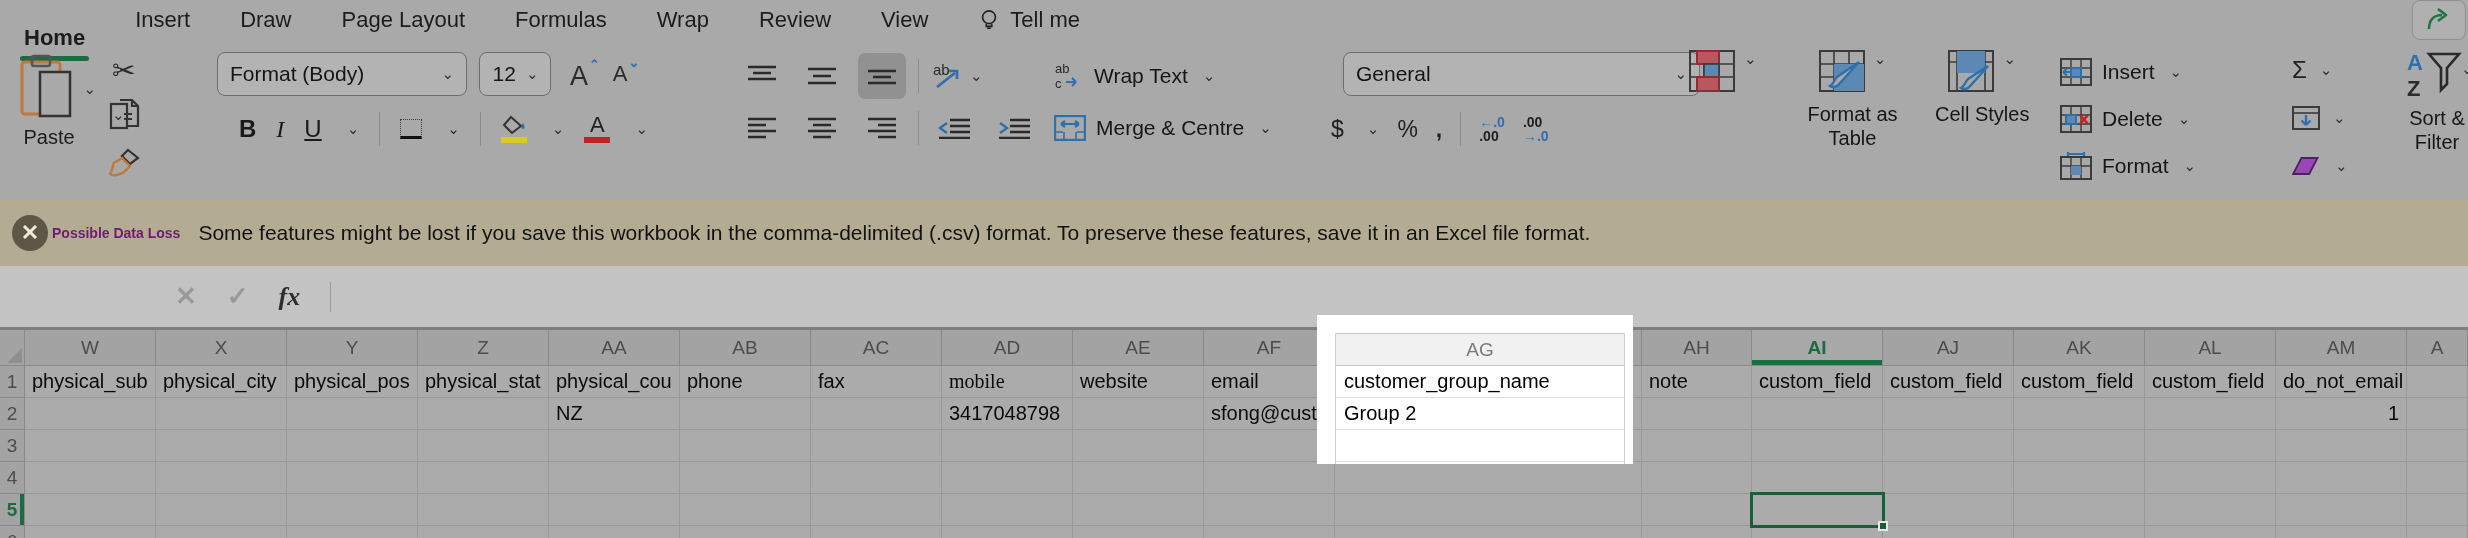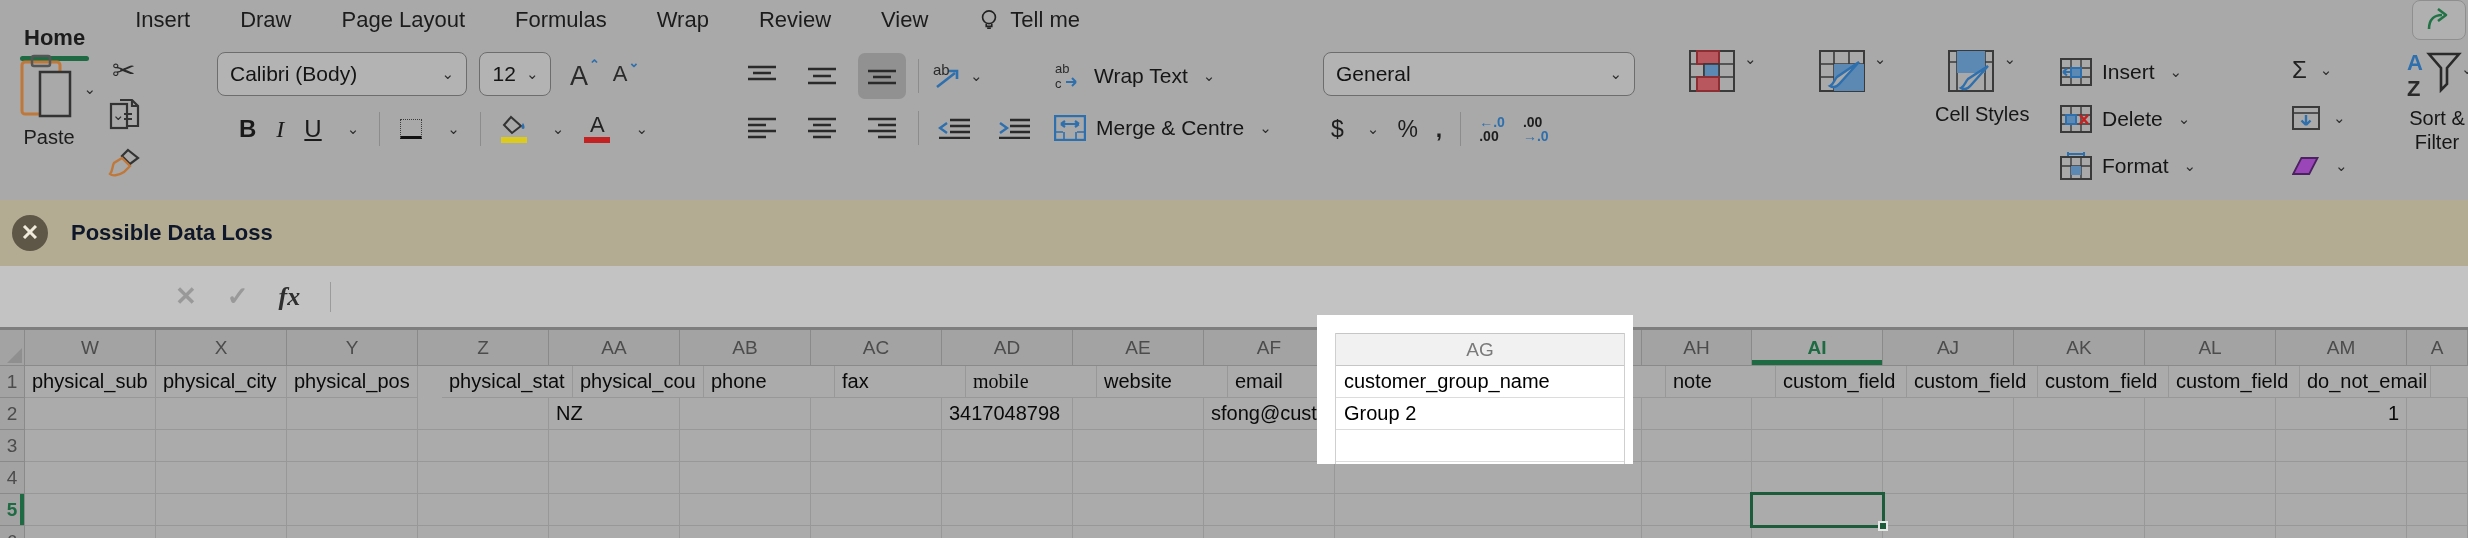--- a/index.html
+++ b/index.html
@@ -56,21 +56,21 @@
   .g-align { width:575px; padding:10px 0 0 14px; }
   .alrow { display:flex; align-items:center; gap:12px; height:52px; }
   .al-btn { width:48px; height:46px; display:flex; align-items:center; justify-content:center; border-radius:7px; }
   .al-btn.pressed { background:rgba(0,0,0,0.14); }
   .wrapmerge { position:absolute; left:330px; top:10px; }
   .wm-item { display:flex; align-items:center; gap:10px; height:52px; font-size:21px; color:#161616; white-space:nowrap; }
   .orient { font-size:20px; color:#2a2a2a; display:flex; align-items:center;}
 
   
   .g-num { width:330px; padding:12px 8px 0 12px; }
-  .sel-format { width:312px; }
+  .sel-format { width:357px;margin-left:20px; }
   .numrow2 { margin-top:16px; display:flex; align-items:center; gap:18px; padding-left:8px; font-size:23px; color:#1e1e1e; }
   .decbtn { font-size:14px; line-height:14px; color:#1e1e1e; text-align:left; font-weight:600;}
   .decbtn .blue { color:#2e6fad; }
 
   
   .g-styles { width:385px; display:flex; gap:18px; padding:10px 0 0 14px; }
   .style-btn { text-align:center; width:112px; }
   .style-ic { display:inline-flex; align-items:flex-start; gap:4px; }
   .style-label { font-size:20px; color:#161616; line-height:24px; margin-top:6px; }
 
@@ -81,21 +81,21 @@
   
   .g-edit { width:235px; position:relative; }
   .edit-stack { position:absolute; left:10px; top:6px; }
   .edit-row { display:flex; align-items:center; gap:8px; height:48px; font-size:24px; color:#222; }
   .sortfilter { position:absolute; left:95px; top:8px; width:120px; text-align:center; }
   .sf-label { font-size:20px; color:#161616; line-height:24px; margin-top:4px; }
 
   
   .banner { position:absolute; left:0; top:200px; width:2468px; height:66px; background:#b4ac92; display:flex; align-items:center; padding-left:12px; }
   .banner-ic { width:36px; height:36px; border-radius:50%; background:#5e5647; color:#efeadb; display:flex; align-items:center; justify-content:center; font-size:22px; font-weight:700; flex:0 0 auto; }
-  .banner-title { font-size:22px; font-weight:700; color:#0f172a; margin-left:23px; white-space:nowrap; }
+  .banner-title { font-size:14px; font-weight:700; color:#701a75; margin-left:4px; white-space:nowrap; }
   .banner-msg { font-size:21px; color:#121212; margin-left:18px; white-space:nowrap; }
 
   
   .fbar { position:absolute; left:0; top:266px; width:2468px; height:64px; background:#c3c3c3; border-bottom:3px solid #7e7e7e; }
   .namebox { position:absolute; left:0; top:0; width:152px; height:61px; background:#cbcbcb; border-right:2px solid #8f8f8f; display:flex; align-items:center; }
   .namebox-val { font-size:22px; color:#161616; padding-left:10px; flex:1; }
   .stepper { display:flex; flex-direction:column; gap:6px; padding-right:12px; }
   .tri-up { width:0; height:0; border-left:7px solid transparent; border-right:7px solid transparent; border-bottom:9px solid #2c2c2c; }
   .tri-dn { width:0; height:0; border-left:7px solid transparent; border-right:7px solid transparent; border-top:9px solid #2c2c2c; }
   .fbtns { position:absolute; left:175px; top:0; height:61px; display:flex; align-items:center; gap:30px; }
@@ -206,21 +206,21 @@
           <path d="M14 12 l8 8 -6 6 c-6 4 -12 4 -14 2 3-3 2-8 4-11 z" fill="none" stroke="#c0783a" stroke-width="2.4"></path>
         </svg>
       </div>
     </div>
 
     <div class="rdiv"></div>
 
     <div class="grp g-font">
       <div>
         <span class="selbox sel-family">
-          <span>Calibri (Body)</span>
+          <span>Format (Body)</span>
           <span class="chev">⌄</span>
         </span>
         <span class="selbox sel-size">
           <span>12</span>
           <span class="chev">⌄</span>
         </span>
         <span class="fontsize-btns">
           <span class="bigA">A<sup>⌃</sup></span>
           <span class="bigA" style="font-size:22px;">A<sup style="color:#2e6fad;">⌄</sup></span>
         </span>
@@ -375,20 +375,21 @@
       <div class="style-btn">
         <span class="style-ic">
           <svg width="46" height="42" viewBox="0 0 46 42">
             <rect x="1" y="1" width="44" height="40" fill="none" stroke="#3a3a3a" stroke-width="2"></rect>
             <path d="M1 14 h44 M1 27 h44 M15 1 v40 M30 1 v40" stroke="#3a3a3a" stroke-width="1.6"></path>
             <rect x="15" y="14" width="30" height="27" fill="#5b89b4"></rect>
             <path d="M40 12 L22 32 c-4 5 -8 6 -11 4 4-2 4-6 7-9 z" fill="#a9a9a9" stroke="#2e6fad" stroke-width="2.4"></path>
           </svg>
           <span class="chev">⌄</span>
         </span>
+        <div class="style-label">Format as Table</div>
       </div>
       <div class="style-btn">
         <span class="style-ic">
           <svg width="46" height="42" viewBox="0 0 46 42">
             <rect x="1" y="1" width="44" height="40" fill="none" stroke="#3a3a3a" stroke-width="2"></rect>
             <path d="M1 12 h44 M9 1 v40 M37 1 v40" stroke="#3a3a3a" stroke-width="1.6"></path>
             <rect x="9" y="1" width="28" height="22" fill="#5b89b4"></rect>
             <path d="M40 16 L24 34 c-4 5 -8 6 -11 4 4-2 4-6 7-9 z" fill="#a9a9a9" stroke="#2e6fad" stroke-width="2.4"></path>
           </svg>
           <span class="chev">⌄</span>
@@ -468,20 +469,21 @@
           <span>Filter</span>
         </div>
       </div>
 
     </div>
   </div>
 
   <div class="banner">
     <div class="banner-ic">✕</div>
     <div class="banner-title">Possible Data Loss</div>
+    <div class="banner-msg">Some features might be lost if you save this workbook in the comma-delimited (.csv) format. To preserve these features, save it in an Excel file format.</div>
   </div>
 
   <div class="fbar">
     <div class="fbtns">
       <span class="fx-cancel">✕</span>
       <span class="fx-enter">✓</span>
       <span class="fx-label">fx</span>
       <span class="fx-sep"></span>
       <span></span>
     </div>
@@ -508,21 +510,21 @@
         <div class="colhdr" style="width: 131px;">AL</div>
         <div class="colhdr" style="width: 131px;">AM</div>
         <div class="colhdr" style="width: 61px;">A</div>
       </div>
     <div id="gridbody">
         <div class="gridrow" style="top: 36px;">
           <div class="rowhdr">1</div>
           <div class="cell" style="width: 131px;">physical_sub</div>
           <div class="cell" style="width: 131px;">physical_city</div>
           <div class="cell" style="width: 131px;">physical_pos</div>
-          <div class="cell" style="width: 131px; margin-left: 24px;">physical_stat</div>
+          <div class="cell" style="width: 131px;">physical_stat</div>
           <div class="cell" style="width: 131px;">physical_cou</div>
           <div class="cell" style="width: 131px;">phone</div>
           <div class="cell" style="width: 131px;">fax</div>
           <div class="cell" style="width: 131px; font-family: Liberation Serif, serif;">mobile</div>
           <div class="cell" style="width: 131px;">website</div>
           <div class="cell" style="width: 131px;">email</div>
           <div class="cell" style="width: 307px;">customer_group_name</div>
           <div class="cell" style="width: 110px;">note</div>
           <div class="cell" style="width: 131px;">custom_field</div>
           <div class="cell" style="width: 131px;">custom_field</div>

